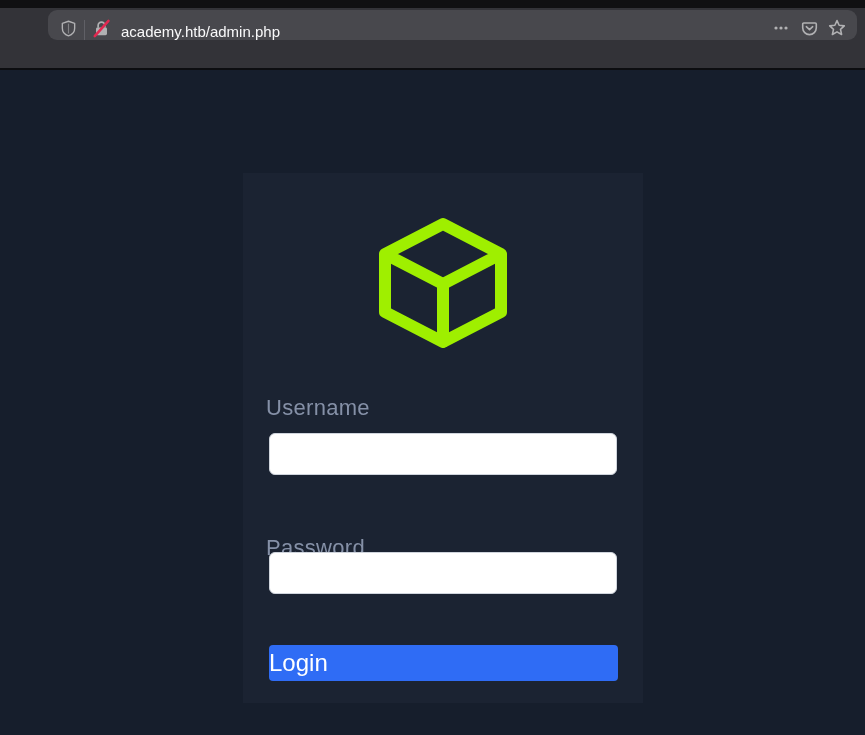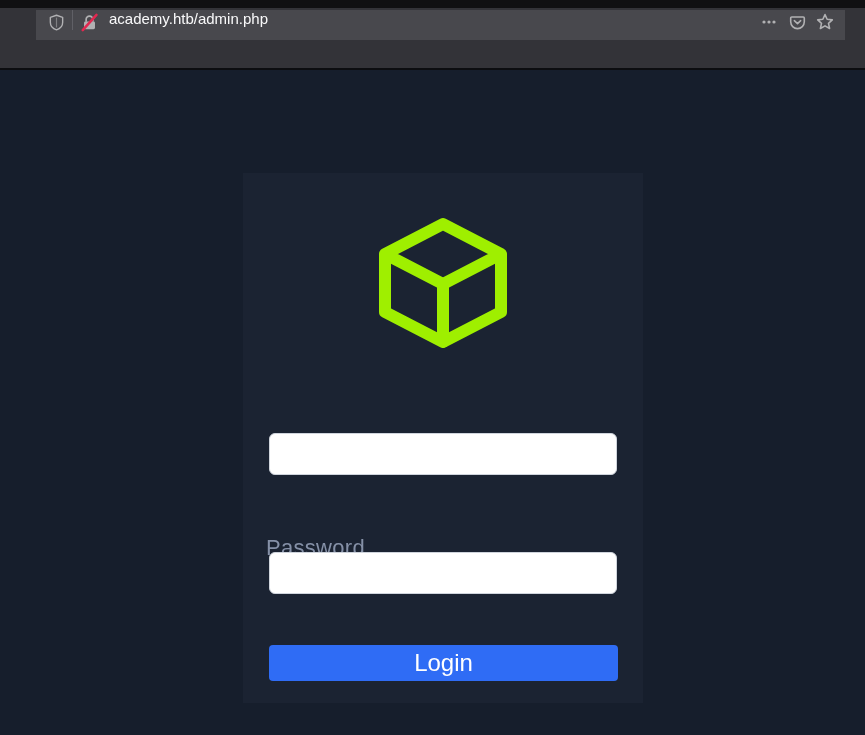--- a/index.html
+++ b/index.html
@@ -14,23 +14,23 @@
     --url-text:#f9f9fa;
   }
   *{box-sizing:border-box;margin:0;padding:0;}
   html,body{width:865px;height:735px;overflow:hidden;}
   body{font-family:"Liberation Sans","DejaVu Sans",sans-serif;background:var(--page-bg);}
 
   
   .titlebar{height:8px;background:#101012;}
   .toolbar{height:62px;background:var(--toolbar-bg);border-bottom:2px solid #0c0d10;position:relative;}
   .urlbar{
-    position:absolute;left:36px;top:2px;width:809px;height:30px;
-    background:var(--urlbar-bg);border-radius:0;
-    display:flex;align-items:flex-start;padding:0 8px;
+    position:absolute;left:48px;top:2px;width:809px;height:30px;
+    background:var(--urlbar-bg);border-radius:9px;
+    display:flex;align-items:flex-end;padding:0 8px;
   }
   .urlbar .icon-btn{display:flex;align-items:center;justify-content:center;width:24px;height:24px;flex:0 0 auto;cursor:pointer;}
   .urlbar .sep{width:1px;height:20px;background:#606066;margin:0 4px;flex:0 0 auto;}
   .url-text{color:var(--url-text);font-size:15px;margin-left:8px;white-space:nowrap;flex:0 1 auto;}
   .urlbar .spacer{flex:1 1 auto;}
   .urlbar svg{display:block;}
 
   
   .page{position:relative;height:663px;background:var(--page-bg);}
   .login-card{
@@ -48,21 +48,21 @@
     position:absolute;left:26px;width:348px;height:42px;
     background:#ffffff;border:1px solid #cfd4dc;border-radius:6px;
     font-size:18px;padding:0 10px;outline:none;color:#222;
   }
   .input-username{top:260px;}
   .input-password{top:379px;}
   .login-btn{
     position:absolute;left:26px;top:472px;width:349px;height:36px;
     background:var(--button-blue);border:none;border-radius:4px;
     color:#ffffff;font-size:24px;font-family:inherit;cursor:pointer;
-    line-height:36px;text-align:center;
+    line-height:36px;text-align:left;
   }
 </style>
 </head>
 <body>
 
 <div class="titlebar"></div>
 
 <div class="toolbar">
   <div class="urlbar">
 
@@ -115,20 +115,21 @@
   <div class="login-card">
 
     <svg class="cube" viewBox="0 0 130 132">
       <g fill="none" stroke="var(--htb-green,#9fef00)" stroke-width="12" stroke-linejoin="round">
         <path d="M65 8 L123 38 L65 68 L7 38 Z"></path>
         <path d="M7 38 L7 96 L65 126 L65 68"></path>
         <path d="M123 38 L123 96 L65 126"></path>
       </g>
     </svg>
 
+    <div class="field-label label-username">Username</div>
     <input class="text-input input-username" type="text" value="" style="">
 
     <div class="field-label label-password">Password</div>
     <input class="text-input input-password" type="password" value="" style="">
 
     <button class="login-btn">Login</button>
 
   </div>
 </div>
 

